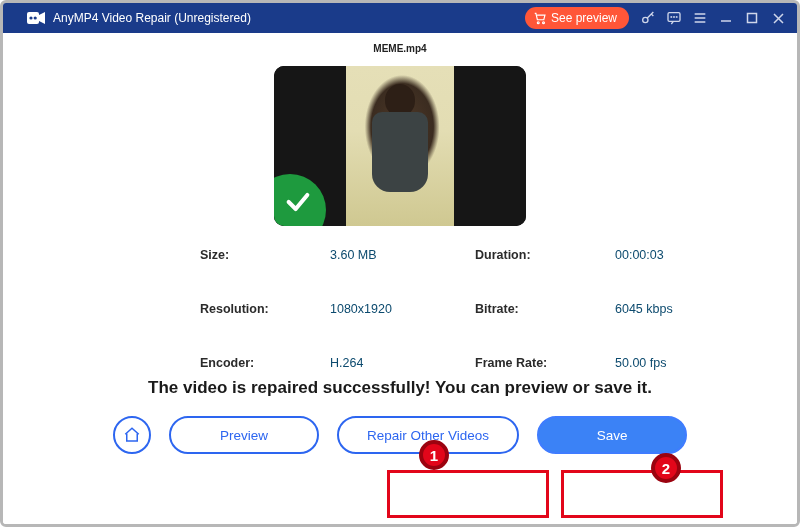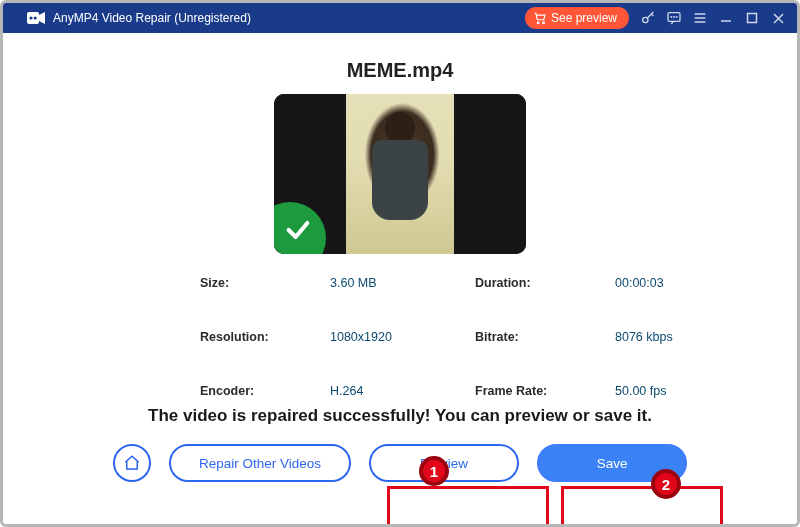--- a/index.html
+++ b/index.html
@@ -22,21 +22,21 @@
   }
   .pricing-btn svg { margin-right: 4px; }
   .win-icon {
     width: 26px; height: 28px; display: inline-flex; align-items: center; justify-content: center;
     color: #cfd6ea; cursor: pointer;
   }
 
   
   .panel { position: relative; width: 100%; height: calc(100% - 30px); background: #fff; border-radius: 8px; }
 
-  .filename { text-align: center; font-weight: 700; font-size: 20px; color: #222; margin-top: 26px; }
+  .filename { text-align: center; font-weight: 700; font-size: 10px; color: #222; margin-top: 10px; }
 
   .thumb-wrap {
     width: 252px; height: 160px; margin: 12px auto 0 auto; border-radius: 10px; overflow: hidden;
     display: flex; align-items: stretch; position: relative; background: #000;
   }
   .thumb-side { width: 72px; background: #161616; }
   .thumb-center {
     flex: 1;
     background:
       radial-gradient(ellipse 52px 72px at 52% 38%, #4f3928 0%, #3b2c20 60%, rgba(0,0,0,0) 72%),
@@ -175,39 +175,39 @@
 
   <div class="meta">
     <span class="lbl">Size:</span>
     <span class="val">3.60 MB</span>
     <span class="lbl">Duration:</span>
     <span class="val">00:00:03</span>
 
     <span class="lbl">Resolution:</span>
     <span class="val">1080x1920</span>
     <span class="lbl">Bitrate:</span>
-    <span class="val">8076 kbps</span>
+    <span class="val">6045 kbps</span>
 
     <span class="lbl">Encoder:</span>
     <span class="val">H.264</span>
     <span class="lbl">Frame Rate:</span>
     <span class="val">50.00 fps</span>
   </div>
 
   <div class="status-msg">The video is repaired successfully! You can preview or save it.</div>
 
   <div class="footer">
     <span class="home-btn">
       <svg width="18" height="18" viewBox="0 0 24 24" fill="none" stroke="currentColor" stroke-width="2">
           <path d="M3 11 L12 3 L21 11"></path>
           <path d="M5 10 V20 H19 V10"></path>
         </svg>
     </span>
+    <span class="btn btn-outline">Preview</span>
     <span class="btn btn-outline">Repair Other Videos</span>
-    <span class="btn btn-outline">Preview</span>
     <span class="btn btn-fill">Save</span>
   </div>
 
   <div class="ann-box" style="left:384px; top:427px; width:162px; height:48px;"></div>
   <div class="ann-badge" style="left:416px; top:397px;">1</div>
   <div class="ann-box" style="left:558px; top:427px; width:162px; height:48px;"></div>
   <div class="ann-badge" style="left:648px; top:410px;">2</div>
 
 </div>
 

